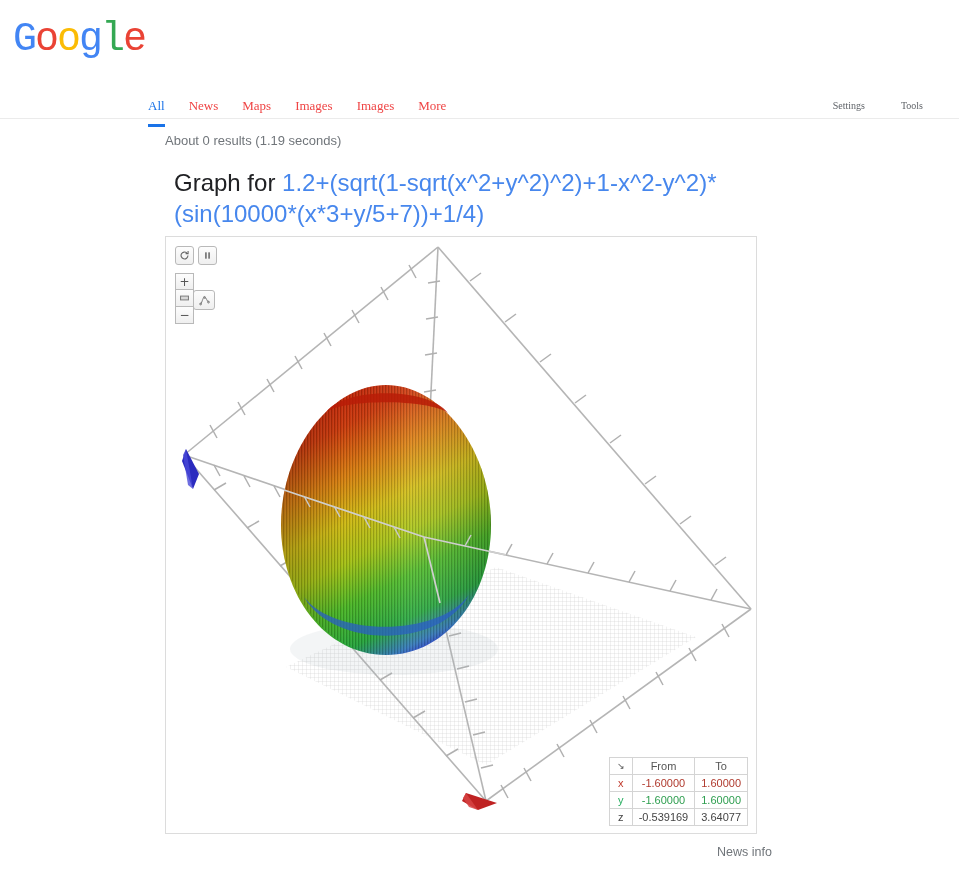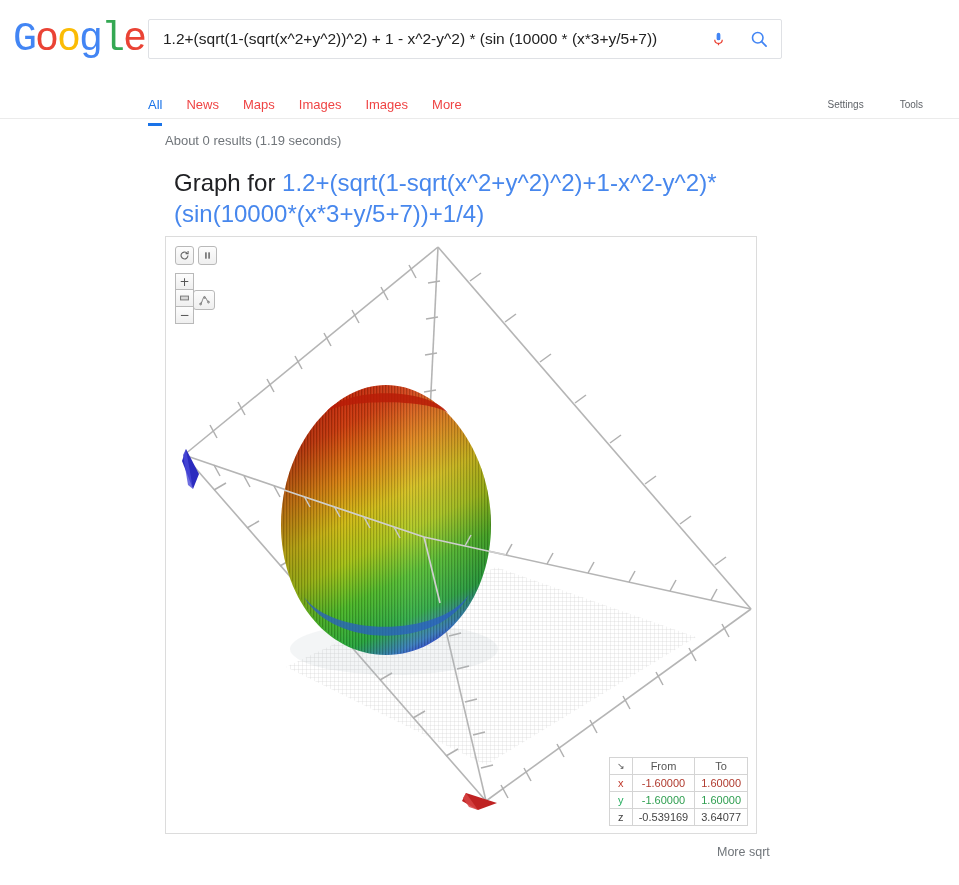--- a/index.html
+++ b/index.html
@@ -85,24 +85,25 @@
   .navbar {
     position: relative;
     height: 40px;
     border-bottom: 1px solid #ebebeb;
     background: #fff;
   }
   .nav-inner {
     position: absolute;
     left: 148px;
     right: 0;
-    top: 0;
+    top: 8px;
     height: 40px;
     display: flex;
-    align-items: center;
+    align-items: flex-start;
+    font-family: Liberation Serif, serif;
   }
   .nav-item {
     font-size: 13px;
     color: #ef4444;
     padding: 13px 16px 0 0;
     margin-right: 8px;
     cursor: pointer;
     white-space: nowrap;
     line-height: 14px;
     position: relative;
@@ -284,35 +285,20 @@
 </style>
 </head>
 <body>
 
 <div class="header">
 
   <div class="logo">
     <span class="g1">G</span><span class="o1">o</span><span class="o2">o</span><span class="g2">g</span><span class="l1">l</span><span class="e1">e</span>
   </div>
 
-  <div class="searchbox">
-    <input class="search-input" type="text" value="1.2+(sqrt(1-(sqrt(x^2+y^2))^2) + 1 - x^2-y^2) * (sin (10000 * (x*3+y/5+7))" style="">
-    <div class="mic-btn">
-      <svg width="15" height="20" viewBox="0 0 24 24" aria-hidden="true">
-        <path fill="#4285f4" d="M12 2a3 3 0 0 1 3 3v6a3 3 0 0 1-6 0V5a3 3 0 0 1 3-3z"></path>
-        <path fill="#ea4335" d="M11 19.9A7 7 0 0 1 5 13h2a5 5 0 0 0 10 0h2a7 7 0 0 1-6 6.9V22h-2v-2.1z"></path>
-      </svg>
-    </div>
-    <div class="search-btn">
-      <svg width="20" height="20" viewBox="0 0 24 24" aria-hidden="true">
-        <circle cx="10.5" cy="10.5" r="6.3" fill="none" stroke="#4285f4" stroke-width="1.9"></circle>
-        <line x1="15.2" y1="15.2" x2="20.5" y2="20.5" stroke="#4285f4" stroke-width="2.1" stroke-linecap="round"></line>
-      </svg>
-    </div>
-  </div>
 </div>
 
 <div class="navbar">
   <div class="nav-inner">
     <div class="nav-item active">All</div>
     <div class="nav-item">News</div>
     <div class="nav-item">Maps</div>
     <div class="nav-item">Images</div>
     <div class="nav-item">Images</div>
     <div class="nav-item">More</div>
@@ -598,15 +584,15 @@
         <tr class="row-z">
           <td class="axlabel">z</td>
           <td>-0.539169</td>
           <td>3.64077</td>
         </tr>
       </tbody>
     </table>
 
   </div>
 
-  <div class="more-info">More sqrt</div>
+  <div class="more-info">News info</div>
 
 </div>
 
 </body></html>

